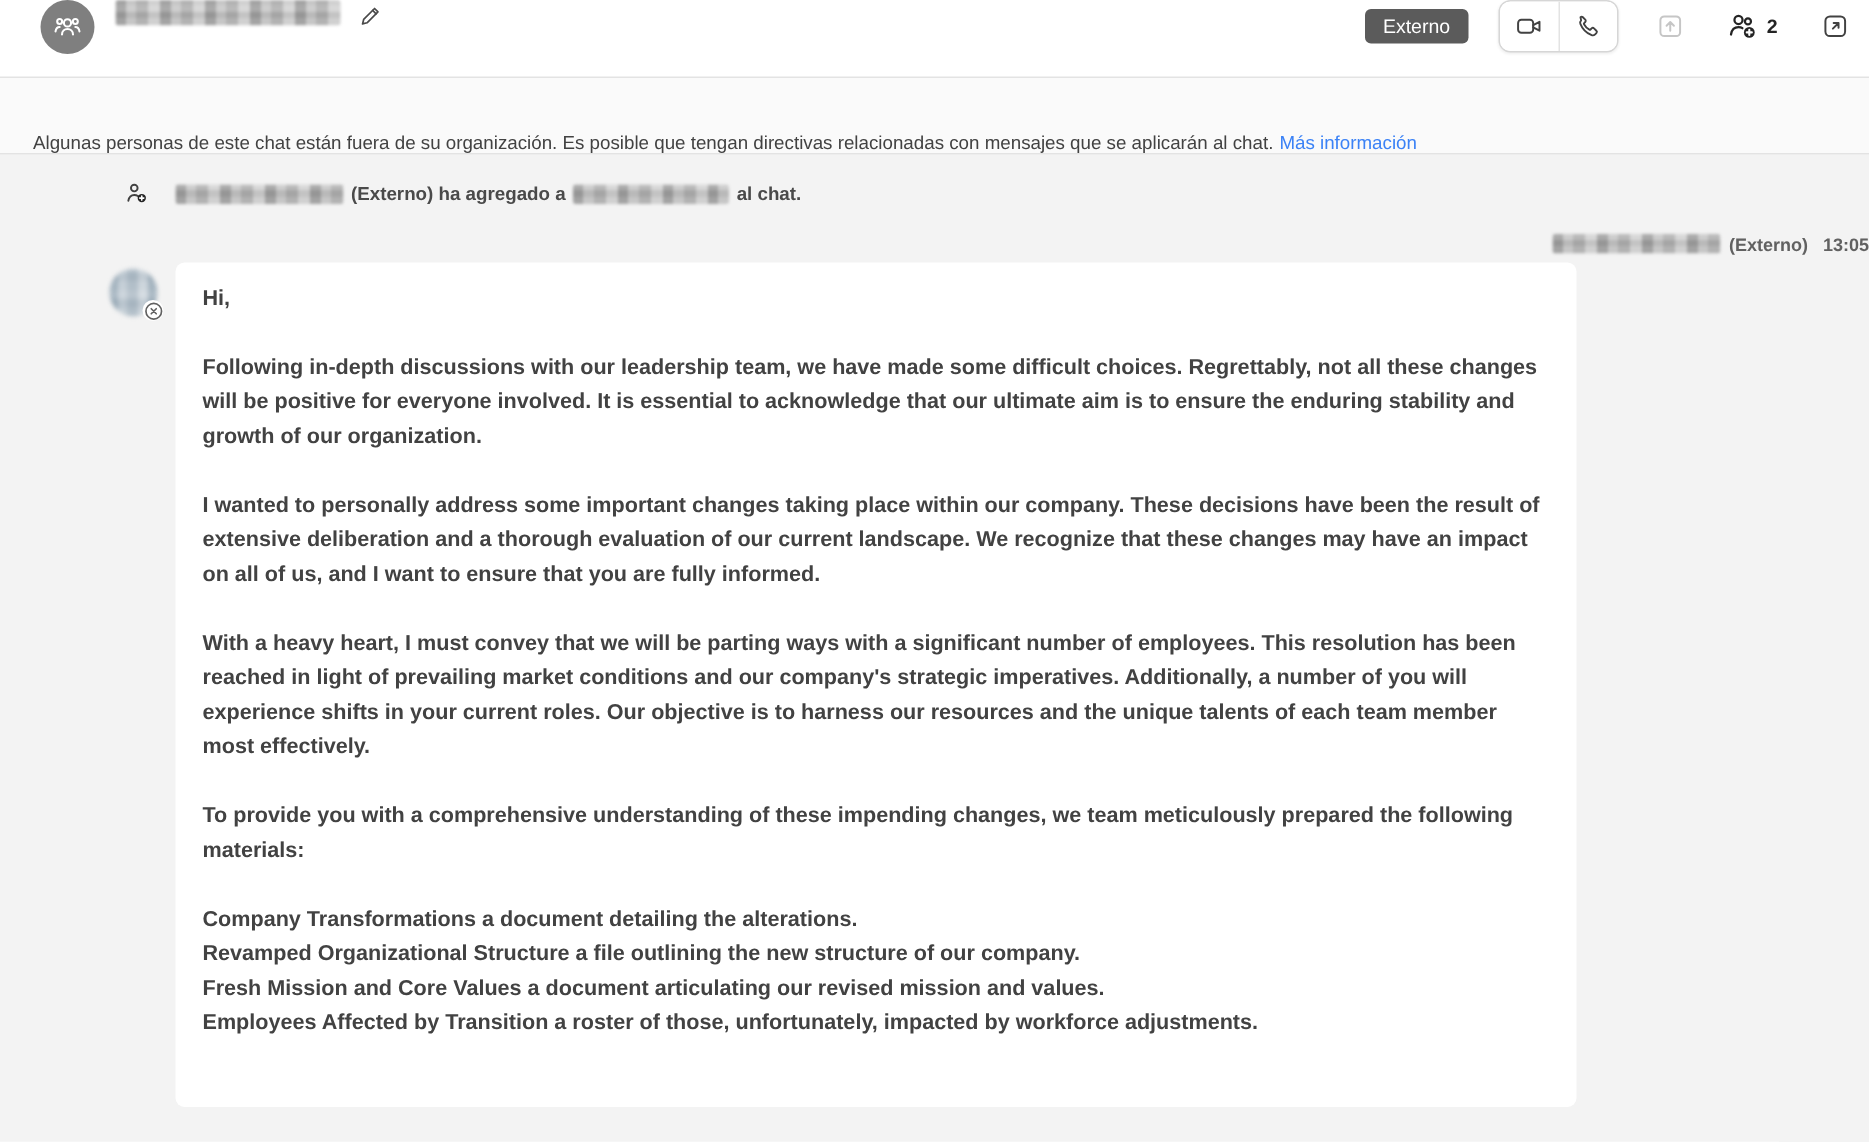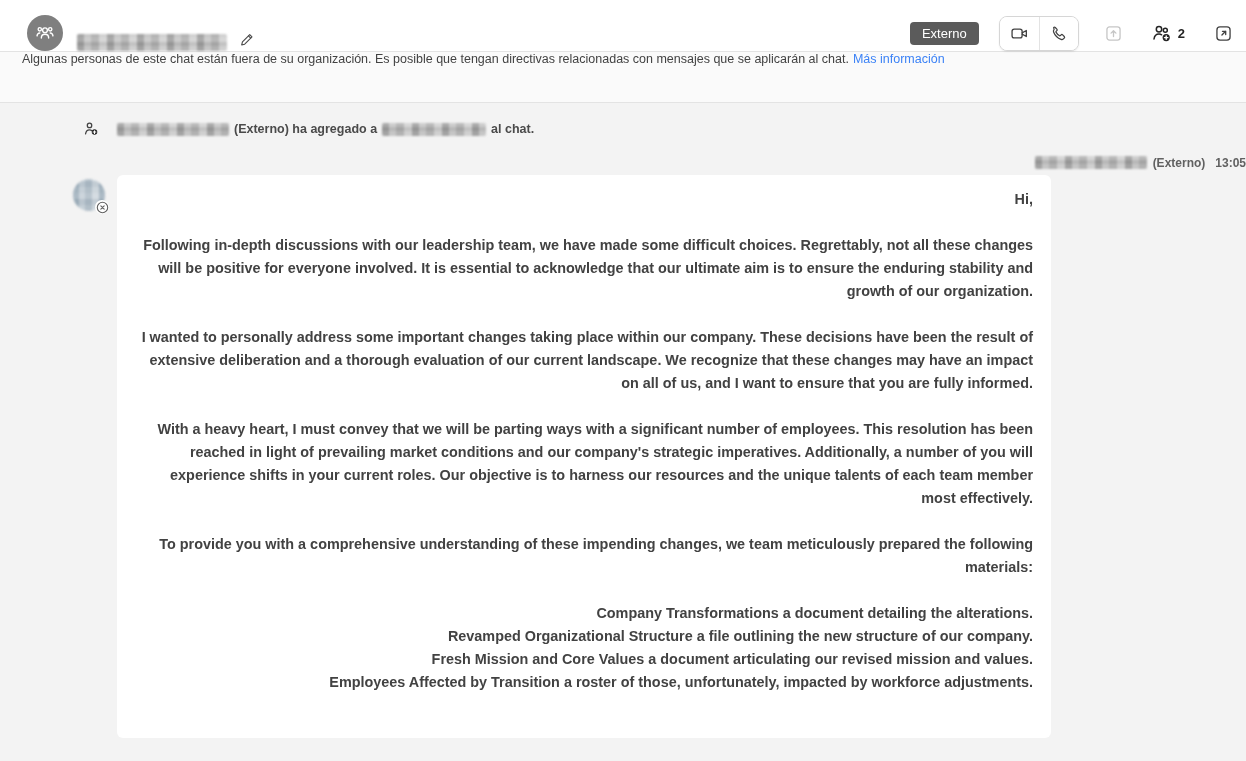--- a/index.html
+++ b/index.html
@@ -1,20 +1,20 @@
 <!DOCTYPE html>
 <html><head>
 <meta charset="utf-8">
 <style>
   * { margin:0; padding:0; box-sizing:border-box; }
   html,body { width:1246px; height:761px; overflow:hidden;
     font-family:"Liberation Sans", sans-serif; background:#f3f3f3; }
 
   
-  .header { height:52px; background:#ffffff; display:flex; align-items:flex-end;
+  .header { height:52px; background:#ffffff; display:flex; align-items:flex-start;
     padding:0 10px 0 27px; border-bottom:1px solid #e3e3e3; }
   .group-avatar { width:36px; height:36px; border-radius:50%; background:#7f7f7f;
     display:flex; align-items:center; justify-content:center; flex:0 0 auto; }
   .chat-title-redacted { width:150px; height:17px; margin-left:14px; border-radius:2px; }
   .pencil-btn { background:none; border:none; margin-left:10px; cursor:pointer;
     display:flex; align-items:center; padding:2px; }
   .header-right { margin-left:auto; display:flex; align-items:center; }
   .externo-badge { background:#5b5b5b; color:#ffffff; font-size:13px;
     padding:4px 12px; border-radius:4px; margin-right:20px; }
   .call-group { display:flex; background:#ffffff; border:1px solid #d6d6d6;
@@ -24,36 +24,36 @@
   .call-btn + .call-btn { border-left:1px solid #e3e3e3; }
   .icon-btn { background:none; border:none; cursor:pointer; display:flex;
     align-items:center; justify-content:center; padding:2px; }
   .share-btn { margin-right:22px; }
   .people-btn { margin-right:24px; display:flex; align-items:center; gap:4px; }
   .people-count { font-size:13px; font-weight:700; color:#242424; }
   .popout-btn { margin-right:0; }
 
   
   .banner { height:51px; background:#fafafa; border-bottom:1px solid #e3e3e3;
-    display:flex; align-items:flex-start; padding:0 22px; font-size:12.5px; color:#424242; }
+    display:flex; align-items:flex-end; padding:0 22px; font-size:12.5px; color:#424242; }
   .banner a { color:#3b82f6; text-decoration:none; margin-left:4px; cursor:pointer; }
 
   
   .chat-area { padding-top:16px; position:relative;font-weight:bold; }
   .system-row { display:flex; align-items:center; margin-left:82px; height:20px;
     font-size:12.5px; color:#4a4a4a; }
   .system-row .txt { margin:0 5px; white-space:nowrap; }
   .sys-icon { width:19px; height:19px; margin-right:16px; flex:0 0 auto; }
 
   .meta-row { display:flex; align-items:center; margin:15px 0 4px 117px; height:17px;
     font-size:12px; color:#616161;justify-content:flex-end; }
   .meta-row .txt { margin-left:6px; }
   .meta-time { margin-left:10px; }
 
-  .msg-row { position:relative;text-align:right; }
+  .msg-row { position:relative; }
   .msg-avatar { position:absolute; left:73px; top:4px; width:32px; height:32px;
     border-radius:50%; cursor:pointer; }
   .avatar-blur { width:100%; height:100%; border-radius:50%;
     background-image:
       repeating-linear-gradient(90deg, rgba(140,160,175,.55) 0 6px, rgba(200,210,218,.55) 6px 12px, rgba(165,180,192,.55) 12px 19px, rgba(215,222,228,.55) 19px 26px),
       repeating-linear-gradient(0deg, #c2ccd3 0 6px, #a9b6c0 6px 12px, #d3dae0 12px 18px);
     filter:blur(1.3px); }
   .presence-badge { position:absolute; right:-4px; bottom:-3px; width:14px; height:14px;
     background:#ffffff; border-radius:50%; display:flex; align-items:center; justify-content:center; }
 

